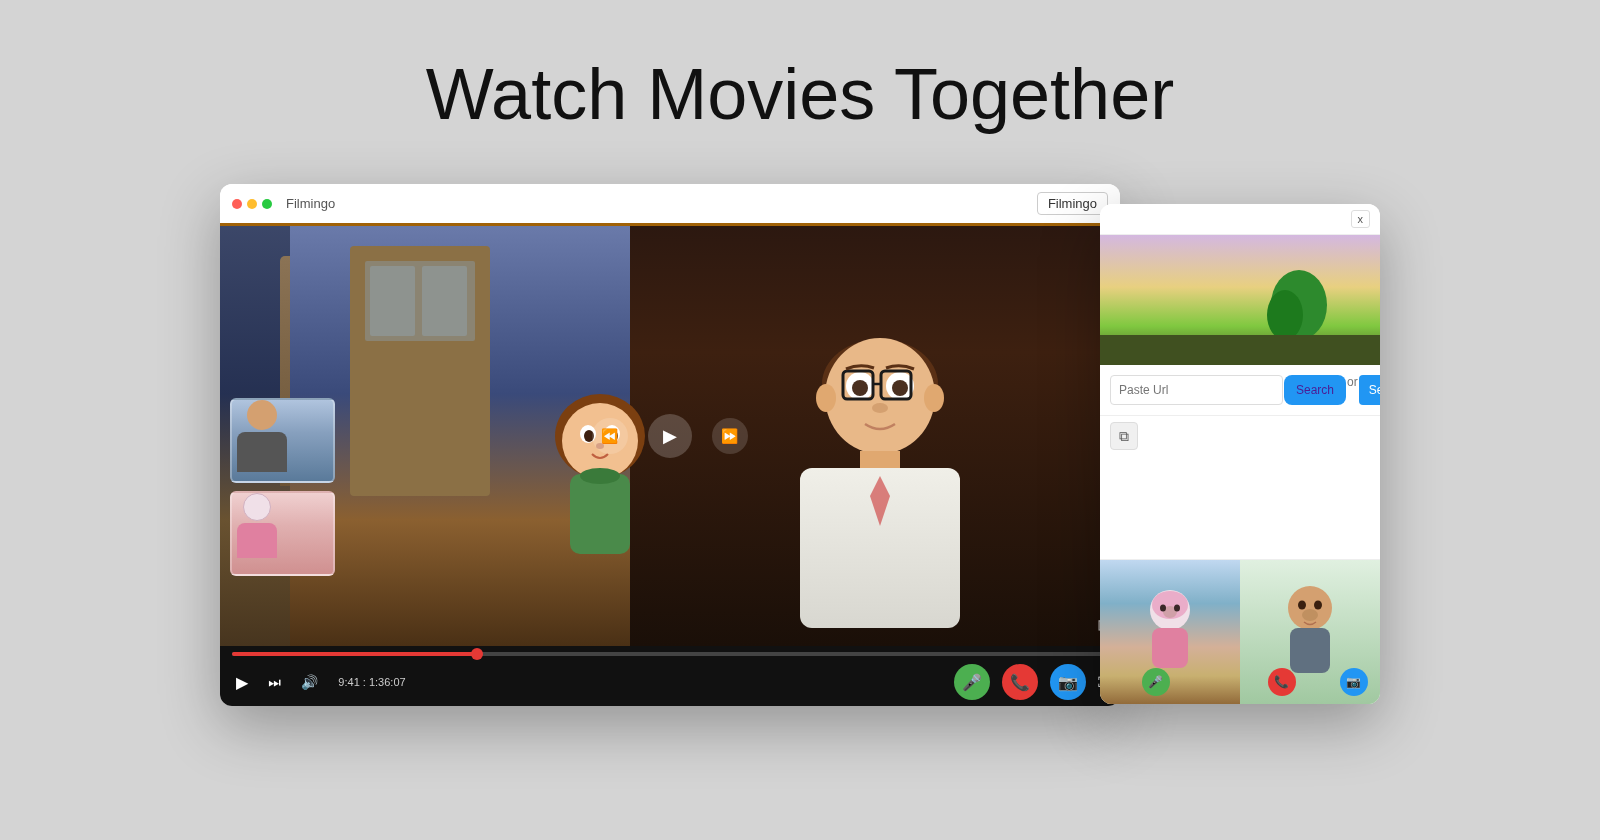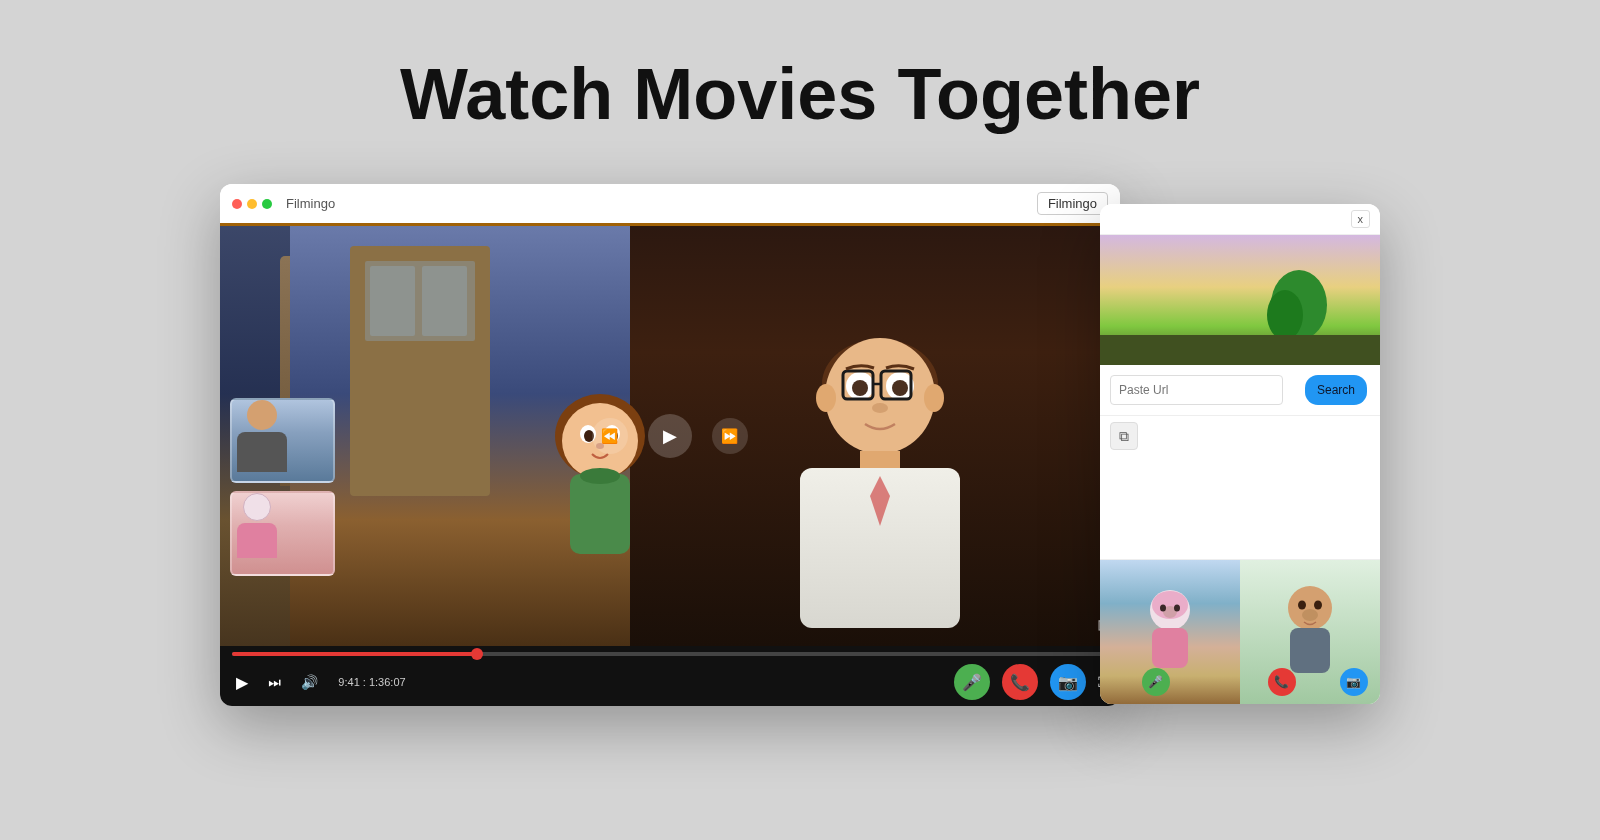--- a/index.html
+++ b/index.html
@@ -16,21 +16,21 @@
     }
 
     .header-section {
       text-align: center;
       padding-top: 55px;
       padding-bottom: 30px;
     }
 
     .main-title {
       font-size: 72px;
-      font-weight: 700;
+      font-weight: 400;
       color: #111;
       line-height: 1.1;
       margin-bottom: 20px;
     }
 
     .subtitle {
       font-size: 24px;
       color: #333;
       line-height: 1.5;
       max-width: 900px;
@@ -399,39 +399,39 @@
       overflow: hidden;
     }
 
     .url-bar-area {
       padding: 10px;
       border-bottom: 1px solid #eee;
     }
 
     .url-row {
       display: flex;
-      gap: 22px;
+      gap: 1px;
       align-items: flex-start;
     }
 
     .url-input {
       flex: 1;
       height: 30px;
       border: 1px solid #ddd;
       border-radius: 4px;
       padding: 0 8px;
       font-size: 12px;
       color: #333;
     }
 
     .search-btn {
       background: #2196F3;
-      color: #0f172a;
-      border: none;
-      border-radius: 13px;
+      color: #4c1d95;
+      border: none;
+      border-radius: 8px;
       padding: 0 12px;
       height: 30px;
       font-size: 12px;
       cursor: pointer;
     }
 
     .or-text {
       font-size: 12px;
       color: #777;
     }

